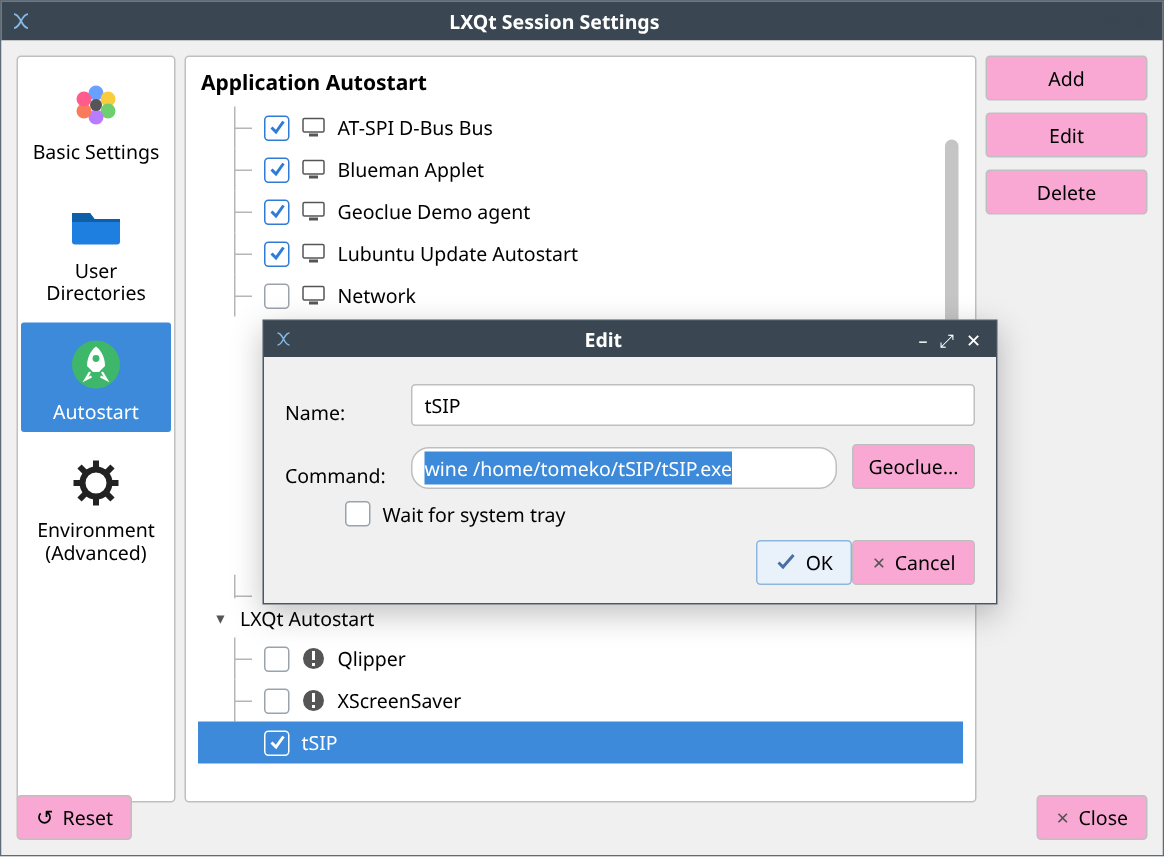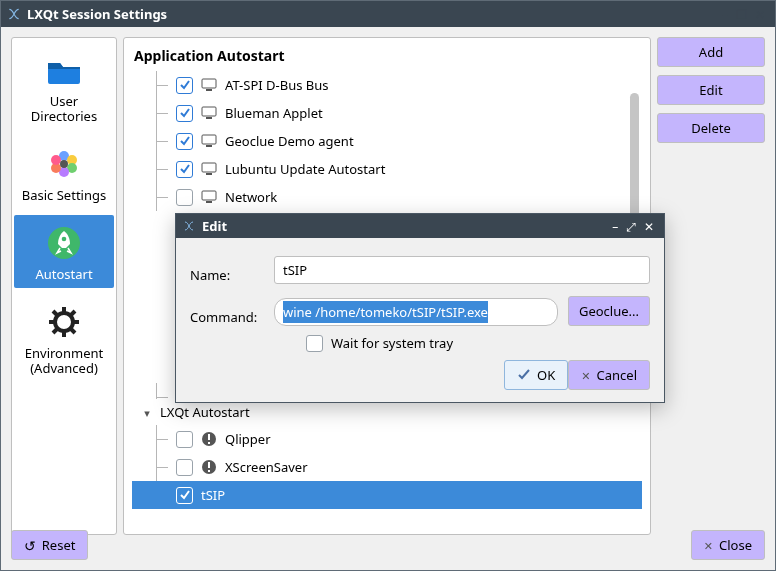--- a/index.html
+++ b/index.html
@@ -27,21 +27,21 @@
     background: #3a4651;
     display: flex;
     align-items: center;
     color: #fff;
     font-size: 13px;
   }
   .titlebar .tb-icon {
     width: 26px; display: flex; justify-content: center; color: #a9c8e6;
     font-size: 14px;
   }
-  .titlebar .tb-title { flex: 1; text-align: left; font-weight: bold; }
+  .titlebar .tb-title { flex: 1; text-align: center; font-weight: bold; }
   .titlebar .tb-controls { display: flex; gap: 8px; padding: 0 10px; color: #3a4651; }
   .titlebar .tb-controls span { cursor: pointer; font-size: 12px; }
 
   .client {
     position: absolute;
     left: 0; right: 0; top: 26px; bottom: 0;
     background: #f0f0f0;
     padding: 10px;
   }
   .columns { display: flex; gap: 6px; height: 498px; }
@@ -138,21 +138,21 @@
   .rightcol {
     width: 108px;
     display: flex;
     flex-direction: column;
     gap: 8px;
   }
   .btn {
     height: 30px;
     border: 1px solid #bfbfbf;
     border-radius: 3px;
-    background: #c4b5fd;
+    background: #f9a8d4;
     display: inline-flex;
     align-items: center;
     justify-content: center;
     gap: 6px;
     padding: 0 12px;
     cursor: pointer;
     font-size: 13px;
   }
 
   
@@ -188,21 +188,21 @@
   .text-input.sel {
     background: #fff;
     border-radius: 12px;
   }
   .text-input.sel .seltext {
     background: #3c8ad9; color: #fff;
     padding: 2px 0;
   }
   .dlg-buttons { display: flex; justify-content: flex-end; margin-top: 8px; }
   .btn.primary { background: #e9f2fb; border-color: #8fb6dd; }
-  .check-inline { display: flex; align-items: center; gap: 8px; margin-left: 116px; margin-top: -4px; }
+  .check-inline { display: flex; align-items: flex-start; gap: 8px; margin-left: 40px; margin-top: -4px; }
 
   
   .reset-glyph { font-size: 14px; }
   .x-glyph { font-size: 11px; color: #555; }
   .tick { width: 14px; height: 14px; }
 </style>
 </head>
 <body>
 
 <div class="main-window">
@@ -220,40 +220,40 @@
       <span>✕</span>
     </span>
   </div>
 
   <div class="client">
     <div class="columns">
 
       <div class="sidebar">
         <div class="side-item">
           <div class="side-icon">
-            <svg width="36" height="30" viewBox="0 0 36 30">
-              <path d="M2 8h12l3 4h17v15a2 2 0 0 1-2 2H4a2 2 0 0 1-2-2z" fill="#1e7fe0"></path>
-              <path d="M2 8h12l3 4h17v2H2z" fill="#0f5fa8"></path>
-            </svg>
-          </div>
-          <span>User Directories</span>
-        </div>
-        <div class="side-item">
-          <div class="side-icon">
             <svg width="36" height="36" viewBox="0 0 36 36">
               <circle cx="18" cy="10" r="5" fill="#6aa0ff"></circle>
                 <circle cx="26" cy="14" r="5" fill="#f9cc3e"></circle>
               <circle cx="26" cy="22" r="5" fill="#6fcf6f"></circle>
                 <circle cx="18" cy="26" r="5" fill="#b77cff"></circle>
               <circle cx="10" cy="22" r="5" fill="#f97b5c"></circle>
                 <circle cx="10" cy="14" r="5" fill="#ff5b8c"></circle>
               <circle cx="18" cy="18" r="4" fill="#555"></circle>
             </svg>
           </div>
           <span>Basic Settings</span>
+        </div>
+        <div class="side-item">
+          <div class="side-icon">
+            <svg width="36" height="30" viewBox="0 0 36 30">
+              <path d="M2 8h12l3 4h17v15a2 2 0 0 1-2 2H4a2 2 0 0 1-2-2z" fill="#1e7fe0"></path>
+              <path d="M2 8h12l3 4h17v2H2z" fill="#0f5fa8"></path>
+            </svg>
+          </div>
+          <span>User Directories</span>
         </div>
         <div class="side-item selected">
           <div class="side-icon">
             <svg width="36" height="36" viewBox="0 0 36 36">
               <circle cx="18" cy="18" r="16" fill="#3fb76a"></circle>
               <path d="M18 6c4 3 6 8 6 13l-4 4h-4l-4-4c0-5 2-10 6-13z" fill="#fff"></path>
               <circle cx="18" cy="14" r="2.3" fill="#3fb76a"></circle>
               <path d="M14 23l-3 5 4-2M22 23l3 5-4-2" stroke="#fff" stroke-width="1.5" fill="none"></path>
             </svg>
           </div>

